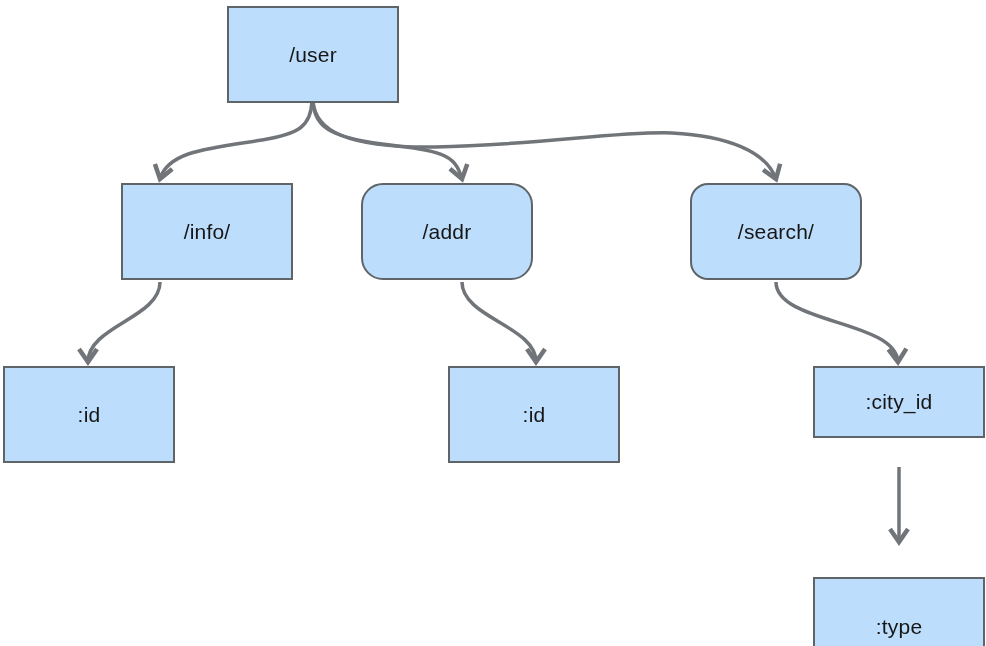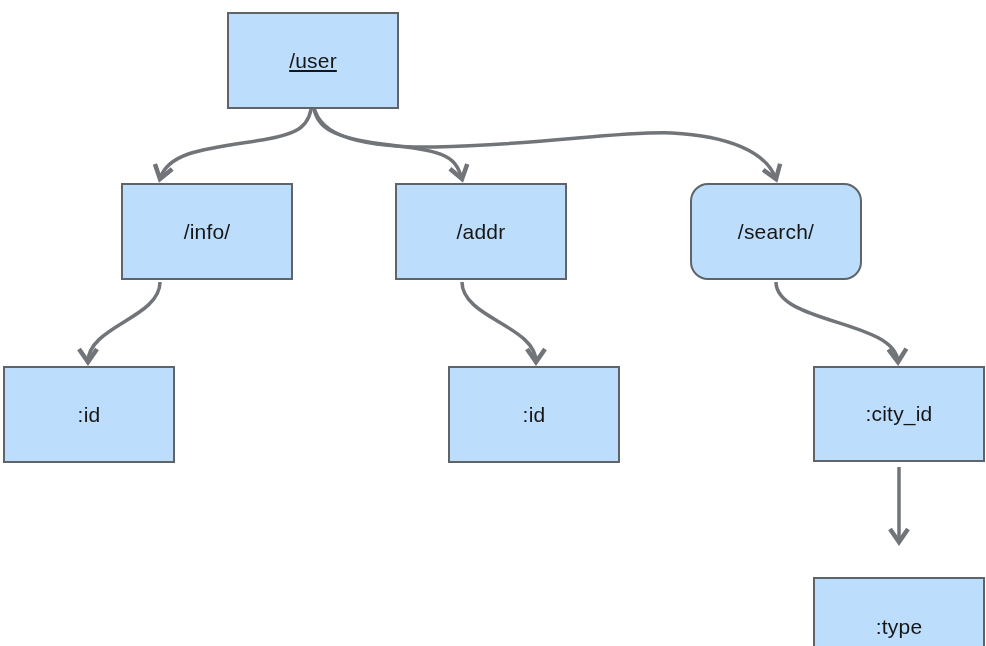--- a/index.html
+++ b/index.html
@@ -31,27 +31,27 @@
     background: #bcddfb;
     border: 2.5px solid #5e6468;
     display: flex;
     align-items: center;
     justify-content: center;
     font-size: 21px;
     color: #161616;
     letter-spacing: 0.2px;
     user-select: none;
   }
-  .node-user   { left: 227px; top: 12px; text-decoration: underline;   }
+  .node-user   { left: 227px; top: 6px;   }
   .node-info   { left: 73px;  top: 183px; margin-left: 48px; }
-  .node-addr   { left: 395px; top: 183px; }
+  .node-addr   { left: 361px; top: 183px; border-radius: 22px; }
   .node-search { left: 690px; top: 183px; border-radius: 18px; }
   .node-id1    { left: 3px;   top: 366px; }
   .node-id2    { left: 448px; top: 366px; }
-  .node-cityid { left: 813px; top: 366px; height: 96px; }
+  .node-cityid { left: 813px; top: 366px; height: 72px; }
   .node-type   { left: 813px; top: 548px; height: 99px; margin-top: 29px; }
 </style>
 </head>
 <body>
 
 <div class="canvas">
 
   <svg class="edges-layer" viewBox="0 0 986 646" xmlns="http://www.w3.org/2000/svg">
     <defs>
       <marker id="arrowhead" markerUnits="userSpaceOnUse" markerWidth="26" markerHeight="26" refX="19" refY="13" orient="auto">

